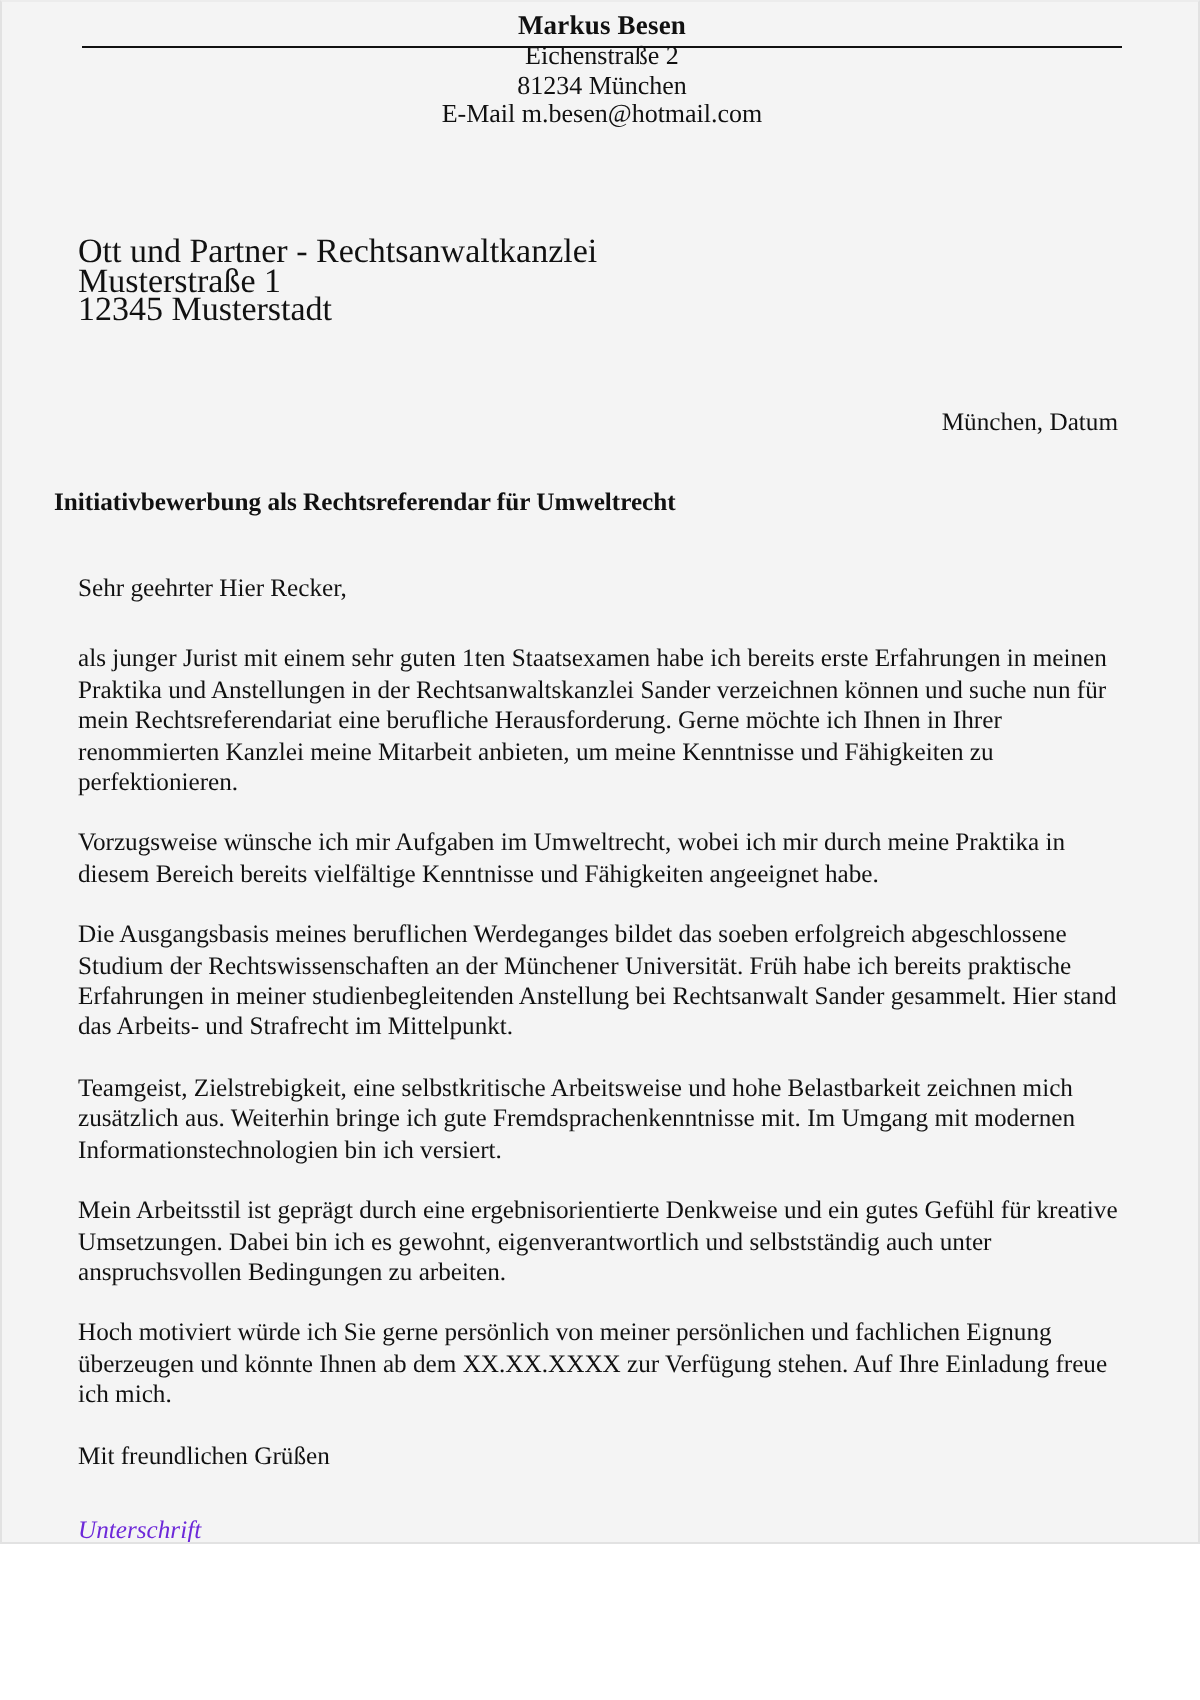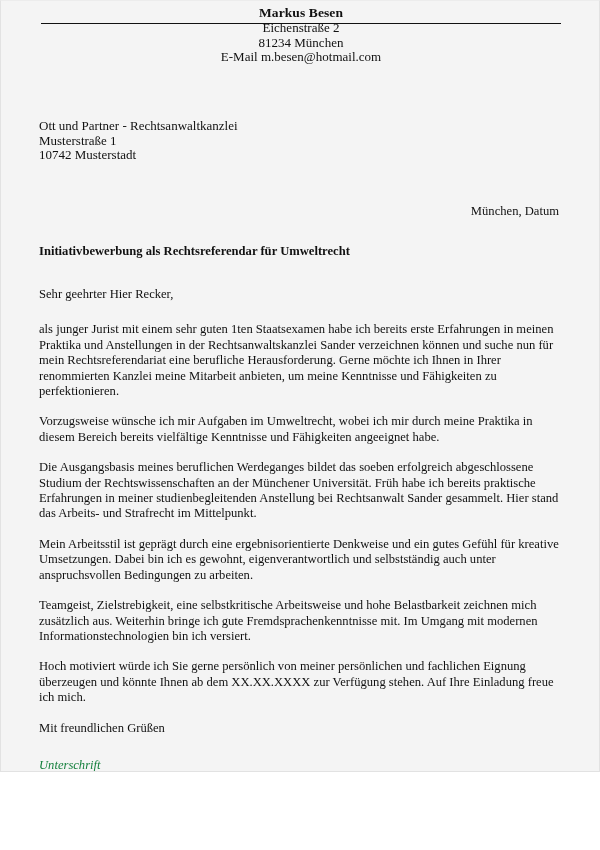--- a/index.html
+++ b/index.html
@@ -49,39 +49,39 @@
   }
   .sender-lines {
     margin-top: 1px;
   }
 
   
   .recipient {
     position: absolute;
     left: 38px;
     top: 118px;
-    font-size: 13px;
+    font-size: 17px;
     line-height: 14.6px;
   }
   .recipient div { white-space: pre; }
 
   
   .dateline {
     position: absolute;
     right: 40px;
     top: 203px;
     font-size: 12.6px;
     line-height: 14px;
     text-align: right;
   }
 
   
   .subject {
     position: absolute;
-    left: 38px;
+    left: 26px;
     top: 243px;
     font-size: 12.6px;
     font-weight: bold;
     line-height: 15px;
   }
 
   
   .body {
     position: absolute;
     left: 38px;
@@ -90,21 +90,21 @@
     font-size: 12.6px;
     line-height: 15.4px;
   }
   .body p {
     margin: 0 0 15px 0;
     text-align: left;
   }
   .salutation { margin-bottom: 20px !important; }
 
   .signature-placeholder {
-    color: #15803d;
+    color: #6d28d9;
     font-style: italic;
     font-size: 12.6px;
     margin: 22px 0 30px 0;
   }
   .closing { margin-bottom: 0 !important; font-family: Liberation Serif, serif; }
 </style>
 </head>
 <body>
 
 <div class="page">
@@ -115,35 +115,35 @@
       <div class="sender-line">Eichenstraße 2</div>
       <div class="sender-line">81234 München</div>
       <div class="sender-line">E-Mail m.besen@hotmail.com</div>
     </div>
   </div>
   <div class="head-rule"></div>
 
   <div class="recipient">
     <div>Ott und Partner - Rechtsanwaltkanzlei</div>
     <div>Musterstraße 1</div>
-    <div>10742 Musterstadt</div>
+    <div>12345 Musterstadt</div>
   </div>
 
   <div class="dateline">München, Datum</div>
 
   <div class="subject">Initiativbewerbung als Rechtsreferendar für Umweltrecht</div>
 
   <div class="body">
     <p class="salutation">Sehr geehrter Hier Recker,</p>
 
     <p>als junger Jurist mit einem sehr guten 1ten Staatsexamen habe ich bereits erste Erfahrungen in meinen Praktika und Anstellungen in der Rechtsanwaltskanzlei Sander verzeichnen können und suche nun für mein Rechtsreferendariat eine berufliche Herausforderung. Gerne möchte ich Ihnen in Ihrer renommierten Kanzlei meine Mitarbeit anbieten, um meine Kenntnisse und Fähigkeiten zu perfektionieren.</p>
     <p>Vorzugsweise wünsche ich mir Aufgaben im Umweltrecht, wobei ich mir durch meine Praktika in diesem Bereich bereits vielfältige Kenntnisse und Fähigkeiten angeeignet habe.</p>
     <p>Die Ausgangsbasis meines beruflichen Werdeganges bildet das soeben erfolgreich abgeschlossene Studium der Rechtswissenschaften an der Münchener Universität. Früh habe ich bereits praktische Erfahrungen in meiner studienbegleitenden Anstellung bei Rechtsanwalt Sander gesammelt. Hier stand das Arbeits- und Strafrecht im Mittelpunkt.</p>
+    <p>Teamgeist, Zielstrebigkeit, eine selbstkritische Arbeitsweise und hohe Belastbarkeit zeichnen mich zusätzlich aus. Weiterhin bringe ich gute Fremdsprachenkenntnisse mit. Im Umgang mit modernen Informationstechnologien bin ich versiert.</p>
     <p>Mein Arbeitsstil ist geprägt durch eine ergebnisorientierte Denkweise und ein gutes Gefühl für kreative Umsetzungen. Dabei bin ich es gewohnt, eigenverantwortlich und selbstständig auch unter anspruchsvollen Bedingungen zu arbeiten.</p>
-    <p>Teamgeist, Zielstrebigkeit, eine selbstkritische Arbeitsweise und hohe Belastbarkeit zeichnen mich zusätzlich aus. Weiterhin bringe ich gute Fremdsprachenkenntnisse mit. Im Umgang mit modernen Informationstechnologien bin ich versiert.</p>
     <p>Hoch motiviert würde ich Sie gerne persönlich von meiner persönlichen und fachlichen Eignung überzeugen und könnte Ihnen ab dem XX.XX.XXXX zur Verfügung stehen. Auf Ihre Einladung freue ich mich.</p>
 
     <p class="closing">Mit freundlichen Grüßen</p>
 
     <div class="signature-placeholder">Unterschrift</div>
 
   </div>
 
 </div>
 

